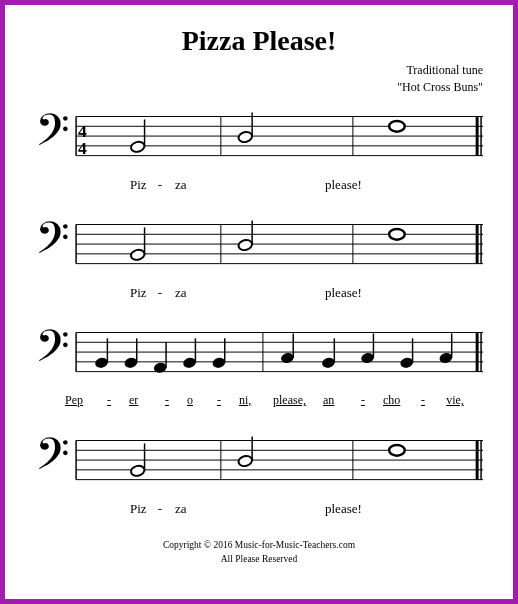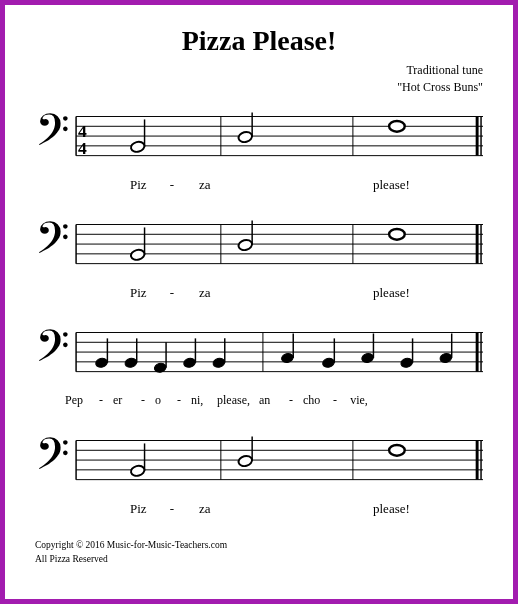--- a/index.html
+++ b/index.html
@@ -43,25 +43,24 @@
     }
 
     .lyrics-line {
       display: flex;
       flex-direction: row;
       padding-left: 30px;
       font-size: 13px;
       margin-top: 2px;
       min-height: 18px;
       align-items: center;
-      gap: 12px;
     }
 
     .copyright {
-      text-align: left;
+      text-align: center;
       font-size: 9.5px;
       color: #000;
       margin-top: 20px;
       line-height: 1.5;
     }
 
     
     .staff-svg {
       width: 100%;
       overflow: visible;
@@ -188,21 +187,21 @@
 
       <ellipse cx="340" cy="38" rx="6" ry="4.5" fill="black" stroke="black" stroke-width="1" transform="rotate(-15,340,38)"></ellipse>
       <line x1="346" y1="38" x2="346" y2="13" stroke="black" stroke-width="1.5"></line>
 
       <ellipse cx="380" cy="43" rx="6" ry="4.5" fill="black" stroke="black" stroke-width="1" transform="rotate(-15,380,43)"></ellipse>
       <line x1="386" y1="43" x2="386" y2="18" stroke="black" stroke-width="1.5"></line>
 
       <ellipse cx="420" cy="38" rx="6" ry="4.5" fill="black" stroke="black" stroke-width="1" transform="rotate(-15,420,38)"></ellipse>
       <line x1="426" y1="38" x2="426" y2="13" stroke="black" stroke-width="1.5"></line>
     </svg>
-    <div class="lyrics-line" style="font-size:12px; padding-left:30px; gap:6px;">
+    <div class="lyrics-line" style="font-size:12px; padding-left:30px; gap:14px;text-decoration:underline;">
       <span style="width:28px;">Pep</span>
       <span style="width:8px;">-</span>
       <span style="width:22px;">er</span>
       <span style="width:8px;">-</span>
       <span style="width:16px;">o</span>
       <span style="width:8px;">-</span>
       <span style="width:20px;">ni,</span>
       <span style="width:36px;">please,</span>
       <span style="width:24px;">an</span>
       <span style="width:8px;">-</span>
@@ -242,15 +241,15 @@
       <span style="width:30px; text-align:center;">-</span>
       <span style="width:60px;">za</span>
       <span style="width:90px;"></span>
       <span style="width:80px;">please!</span>
       <span style="flex:1;"></span>
     </div>
   </div>
 
   <div class="copyright">
     <span>Copyright © 2016  Music-for-Music-Teachers.com</span><br>
-    <span>All Pizza Reserved</span>
+    <span>All Please Reserved</span>
   </div>
 </div>
 
 </body></html>

